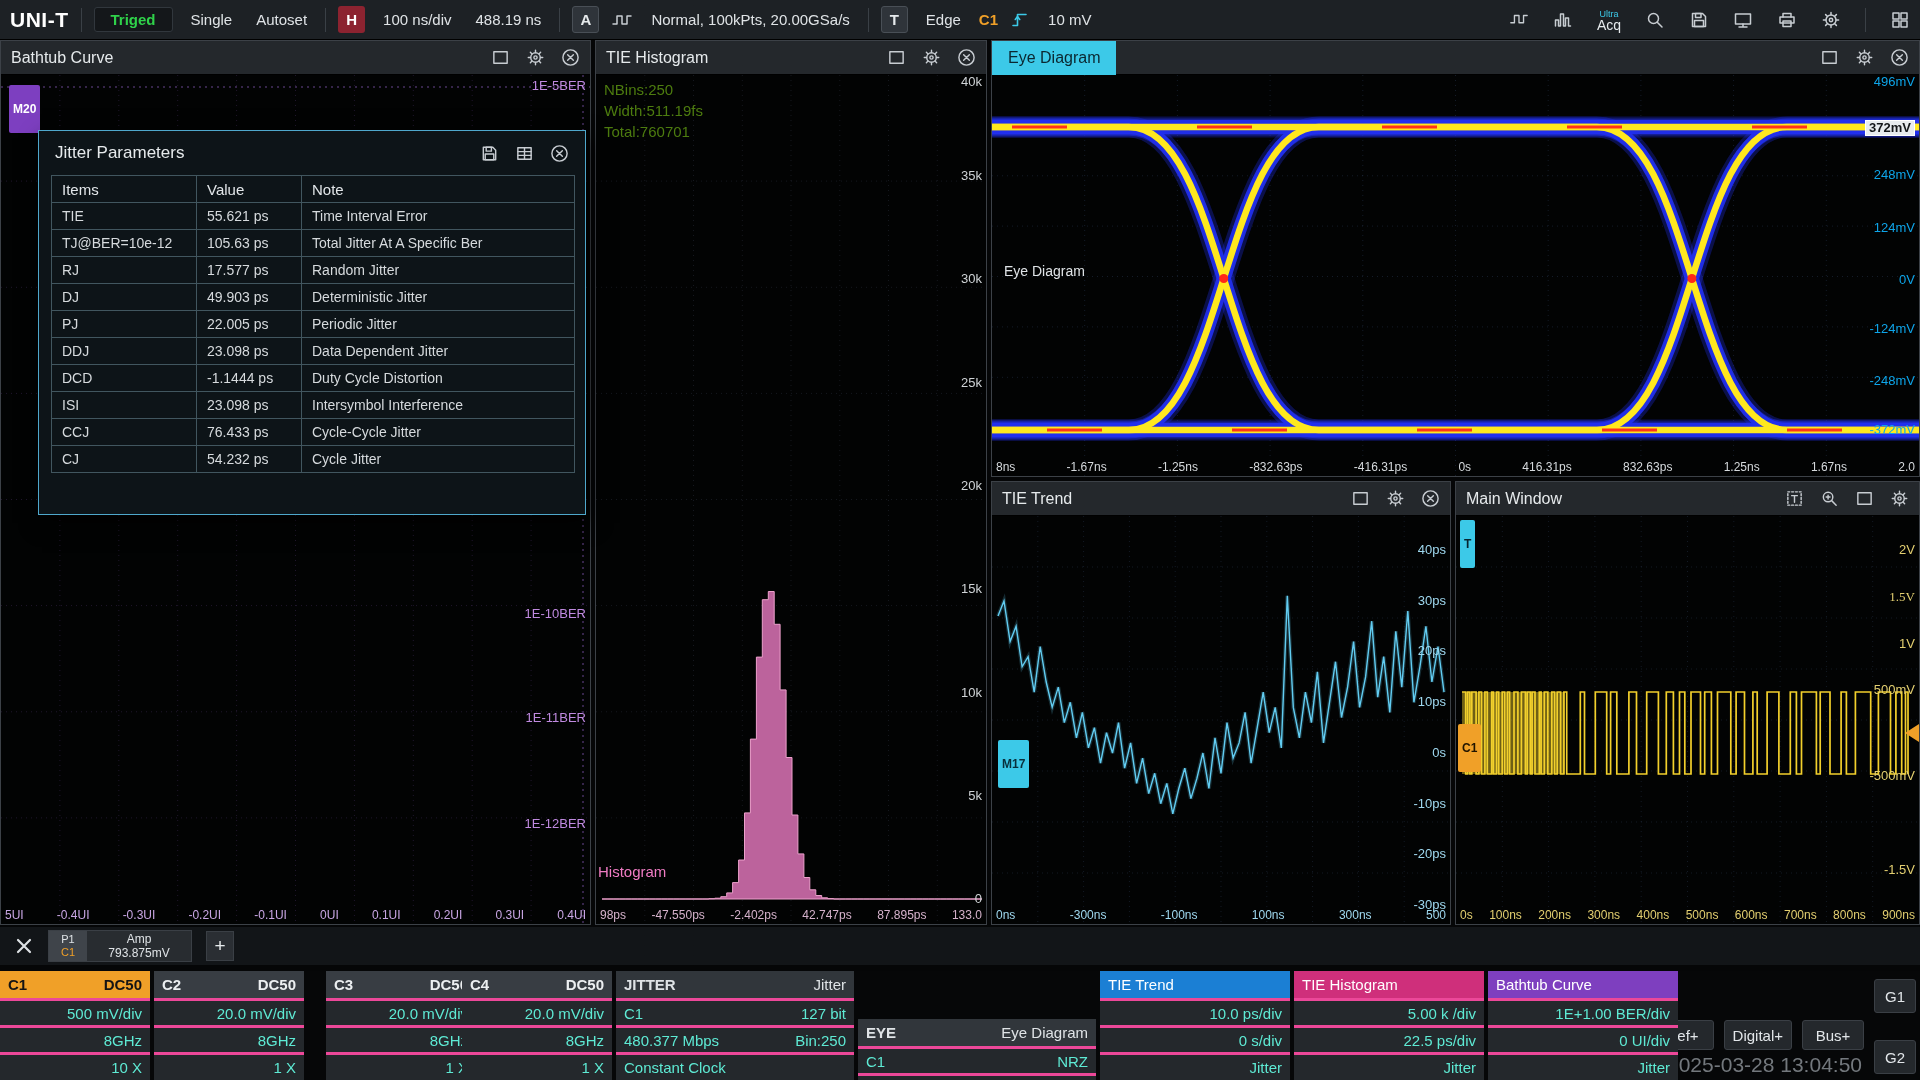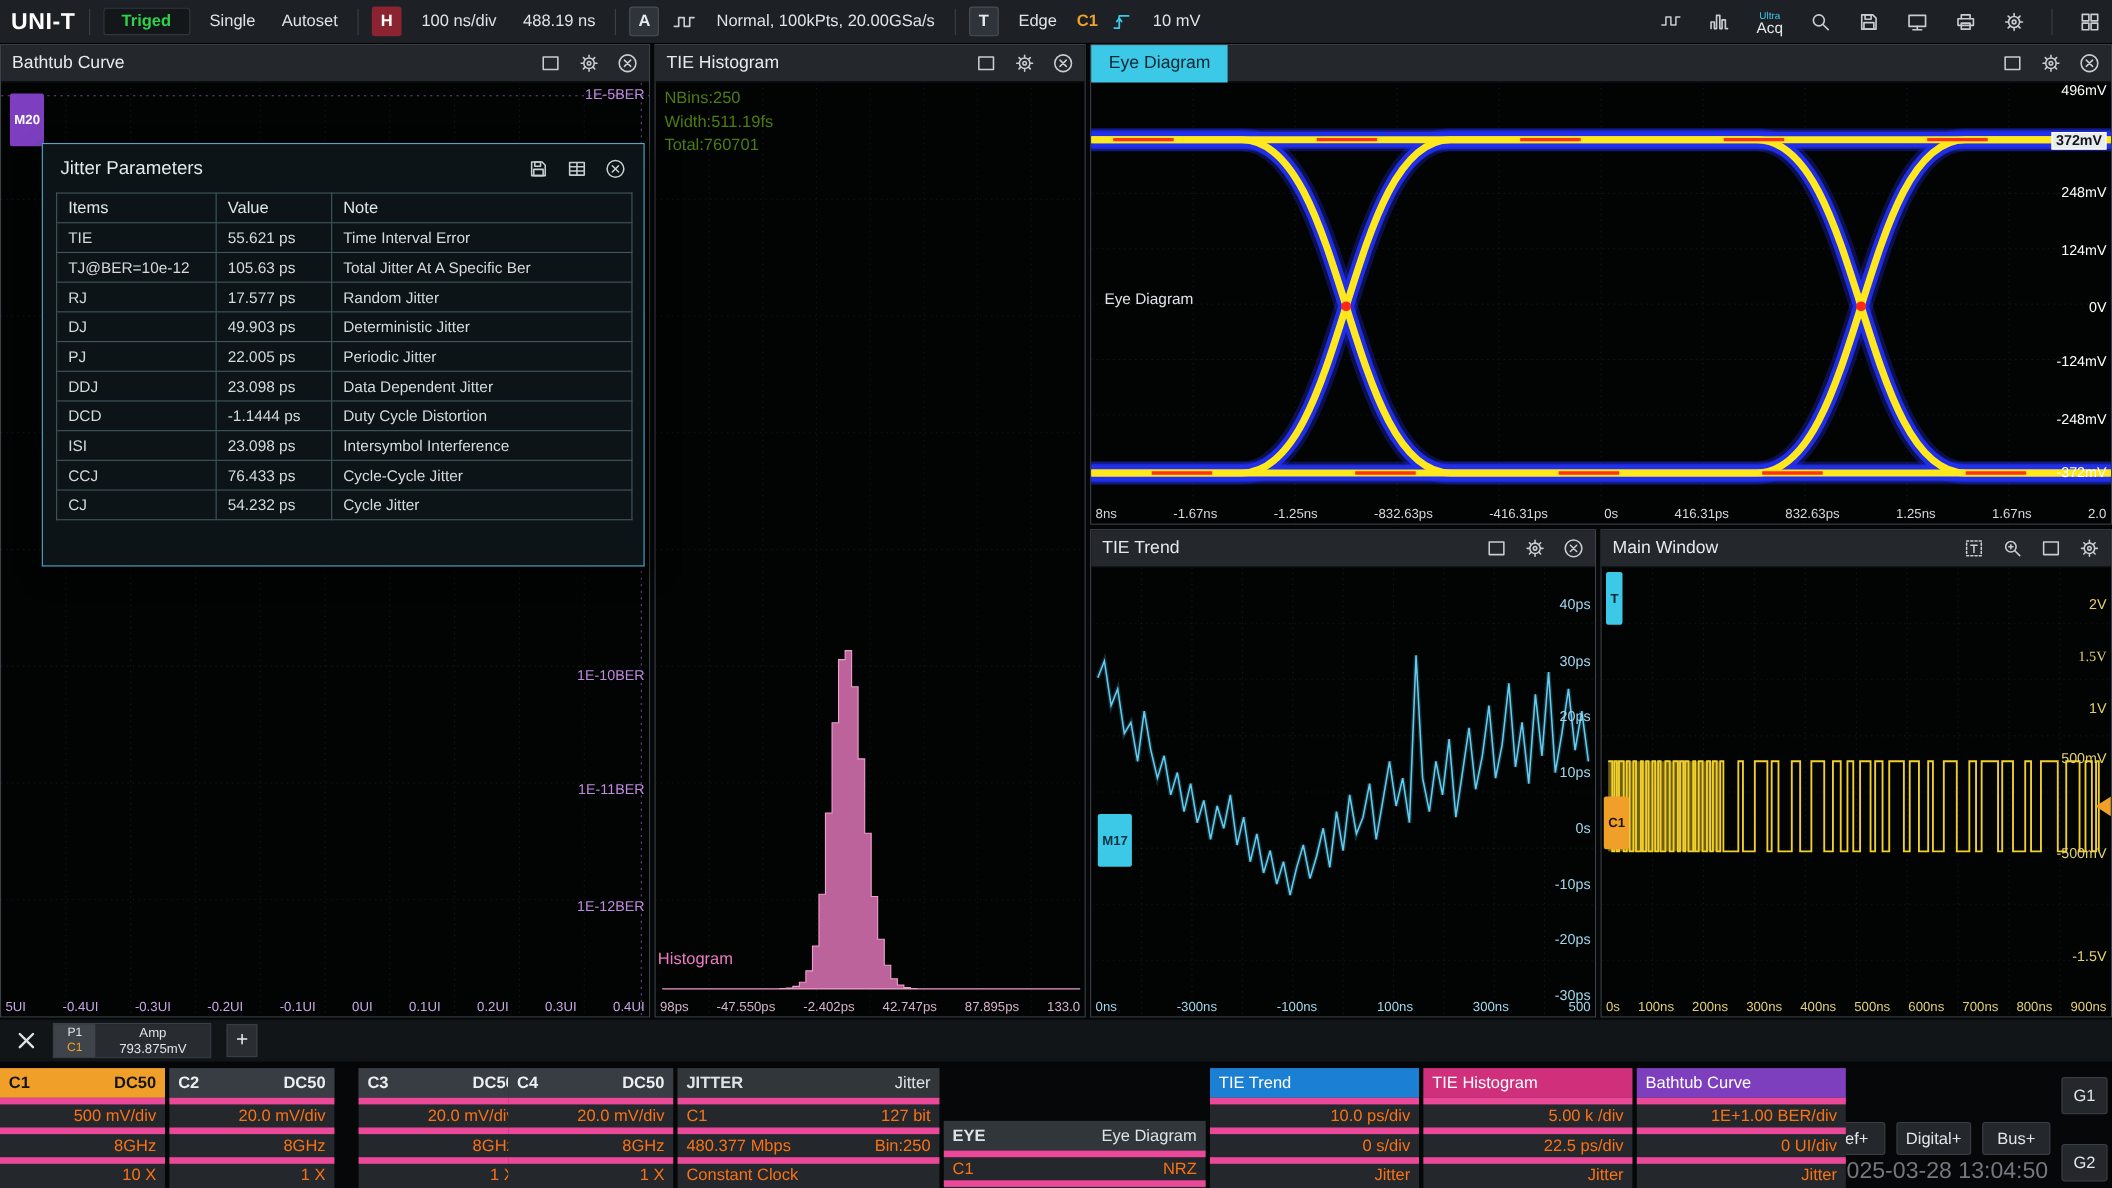--- a/index.html
+++ b/index.html
@@ -34,21 +34,21 @@
 .chart{position:absolute;left:0;top:0}
 .ycol span{position:absolute;right:4px;font-size:13px;line-height:14px;white-space:nowrap}
 .ycol{position:absolute;top:0;bottom:0;right:0;width:80px;pointer-events:none}
 .xrow{position:absolute;left:4px;right:4px;bottom:2px;display:flex;justify-content:space-between;font-size:12px;pointer-events:none}
 .badge{position:absolute;font-size:12px;line-height:16px;padding:16px 4px;border-radius:2px;font-weight:bold}
 .level-badge{background:#e8ecef!important;color:#14171a!important;border:1px solid #fff;padding:0 3px;font-weight:bold}
 #bathtub-plot .ycol span{color:#c08ae0}
 #bathtub-plot .xrow{color:#c9a6e4}
 #hist-plot .ycol span{color:#cfd3d6}
 #hist-plot .xrow{color:#d5b2cb}
-#eye-plot .ycol span{color:#ffffff}
+#eye-plot .ycol span{color:#0ea5e9}
 #eye-plot .xrow{color:#d6dadd}
 #trend-plot .ycol span{color:#9fd8ef}
 #trend-plot .xrow{color:#9fd8ef}
 #main-plot .ycol span{color:#e3cf70}
 #main-plot .xrow{color:#e3cf70}
 .stats{position:absolute;left:8px;top:4px;color:#4d7c0f;font-size:15px;line-height:21px;pointer-events:none}
 .cornerlab{position:absolute;color:#f07cc4;font-size:15px;pointer-events:none}
 .innerlab{position:absolute;color:#dfe3e6;font-size:14px;pointer-events:none}
 .trig-arrow{position:absolute;right:0;width:0;height:0;border-top:9px solid transparent;border-bottom:9px solid transparent;border-right:14px solid #f0a028}
 
@@ -68,21 +68,21 @@
 #meas-box .slot .src{color:#f0a028}
 #meas-box .val{width:104px;background:#282c30;display:flex;flex-direction:column;align-items:center;justify-content:center;font-size:12px;line-height:14px}
 #meas-add{width:28px;height:30px;background:#2a2e33;border:1px solid #3a3f45;color:#e6eaec;font-size:19px;display:flex;align-items:center;justify-content:center}
 
 
 #bottom-strip{position:absolute;left:0;top:971px;width:1920px;height:109px;background:#060708}
 .col{position:absolute;top:0;height:109px;background:#24282c}
 .col .hdr{height:27px;display:flex;align-items:center;background:#383d43;padding:0 8px;font-size:15px}
 .col .hdr .nm{font-weight:bold;margin-right:auto}
 .col .hdr .tag{font-weight:bold}
-.col .r{height:27px;display:flex;align-items:center;justify-content:flex-end;padding:0 8px;font-size:15px;color:#f97316;border-top:6px solid #ec4899}
+.col .r{height:27px;display:flex;align-items:center;justify-content:flex-end;padding:0 8px;font-size:15px;color:#5eead4;border-top:3px solid #ec4899}
 .col .r.dual{justify-content:space-between}
 .rightbtns{position:absolute;top:49px;right:56px;display:flex;gap:10px}
 .rbtn{min-width:62px;height:30px;background:#24282c;border:1px solid #3a3f45;border-radius:3px;color:#e2e6e9;font-size:15px;display:flex;align-items:center;justify-content:center;padding:0 8px}
 .gbtn{position:absolute;right:4px;width:42px;height:34px;background:#24282c;border:1px solid #3a3f45;border-radius:3px;color:#e2e6e9;font-size:15px;display:flex;align-items:center;justify-content:center}
 #g1{top:8px}#g2{bottom:6px}
 #timestamp{position:absolute;right:58px;bottom:3px;font-size:21px;color:#73787d}
 </style>
 </head>
 <body>
 
@@ -390,20 +390,31 @@
             <line x1="0" y1="742.9" x2="390" y2="742.9"></line>
           </g>
           <path d="M6 824L6.0 824.0L11.9 824.0L11.9 824.0L17.9 824.0L17.9 824.0L23.8 824.0L23.8 824.0L29.8 824.0L29.8 824.0L35.7 824.0L35.7 824.0L41.6 824.0L41.6 824.0L47.6 824.0L47.6 824.0L53.5 824.0L53.5 824.0L59.4 824.0L59.4 824.0L65.4 824.0L65.4 824.0L71.3 824.0L71.3 824.0L77.3 824.0L77.3 824.0L83.2 824.0L83.2 824.0L89.1 824.0L89.1 824.0L95.1 824.0L95.1 824.0L101.0 824.0L101.0 824.0L106.9 824.0L106.9 824.0L112.9 824.0L112.9 823.7L118.8 823.7L118.8 823.2L124.8 823.2L124.8 821.7L130.7 821.7L130.7 817.9L136.6 817.9L136.6 807.6L142.6 807.6L142.6 785.0L148.5 785.0L148.5 737.9L154.4 737.9L154.4 664.1L160.4 664.1L160.4 582.1L166.3 582.1L166.3 524.7L172.3 524.7L172.3 516.5L178.2 516.5L178.2 549.3L184.1 549.3L184.1 614.9L190.1 614.9L190.1 682.5L196.0 682.5L196.0 740.0L201.9 740.0L201.9 778.9L207.9 778.9L207.9 802.5L213.8 802.5L213.8 814.8L219.8 814.8L219.8 820.5L225.7 820.5L225.7 822.8L231.6 822.8L231.6 823.6L237.6 823.6L237.6 824.0L243.5 824.0L243.5 824.0L249.4 824.0L249.4 824.0L255.4 824.0L255.4 824.0L261.3 824.0L261.3 824.0L267.3 824.0L267.3 824.0L273.2 824.0L273.2 824.0L279.1 824.0L279.1 824.0L285.1 824.0L285.1 824.0L291.0 824.0L291.0 824.0L296.9 824.0L296.9 824.0L302.9 824.0L302.9 824.0L308.8 824.0L308.8 824.0L314.8 824.0L314.8 824.0L320.7 824.0L320.7 824.0L326.6 824.0L326.6 824.0L332.6 824.0L332.6 824.0L338.5 824.0L338.5 824.0L344.4 824.0L344.4 824.0L350.4 824.0L350.4 824.0L356.3 824.0L356.3 824.0L362.3 824.0L362.3 824.0L368.2 824.0L368.2 824.0L374.1 824.0L374.1 824.0L380.1 824.0L380.1 824.0L386.0 824.0L386 824Z" fill="#c668a4" fill-opacity="0.95" stroke="#eda0cc" stroke-width="1"></path>
         </svg>
       <div class="stats" id="hist-stats">
           <div>NBins:250</div>
           <div>Width:511.19fs</div>
           <div>Total:760701</div>
         </div>
       <span class="cornerlab" style="left:2px;top:788px">Histogram</span>
+      <div class="ycol" id="hist-ylabels">
+          <span style="top: 0px;">40k</span>
+          <span style="top: 94px;">35k</span>
+          <span style="top: 197px;">30k</span>
+          <span style="top: 301px;">25k</span>
+          <span style="top: 404px;">20k</span>
+          <span style="top: 507px;">15k</span>
+          <span style="top: 611px;">10k</span>
+          <span style="top: 714px;">5k</span>
+          <span style="top: 817px;">0</span>
+        </div>
       <div class="xrow" id="hist-xlabels">
           <span>98ps</span>
           <span>-47.550ps</span>
           <span>-2.402ps</span>
           <span>42.747ps</span>
           <span>87.895ps</span>
           <span>133.0</span>
         </div>
     </div>
   </section>

